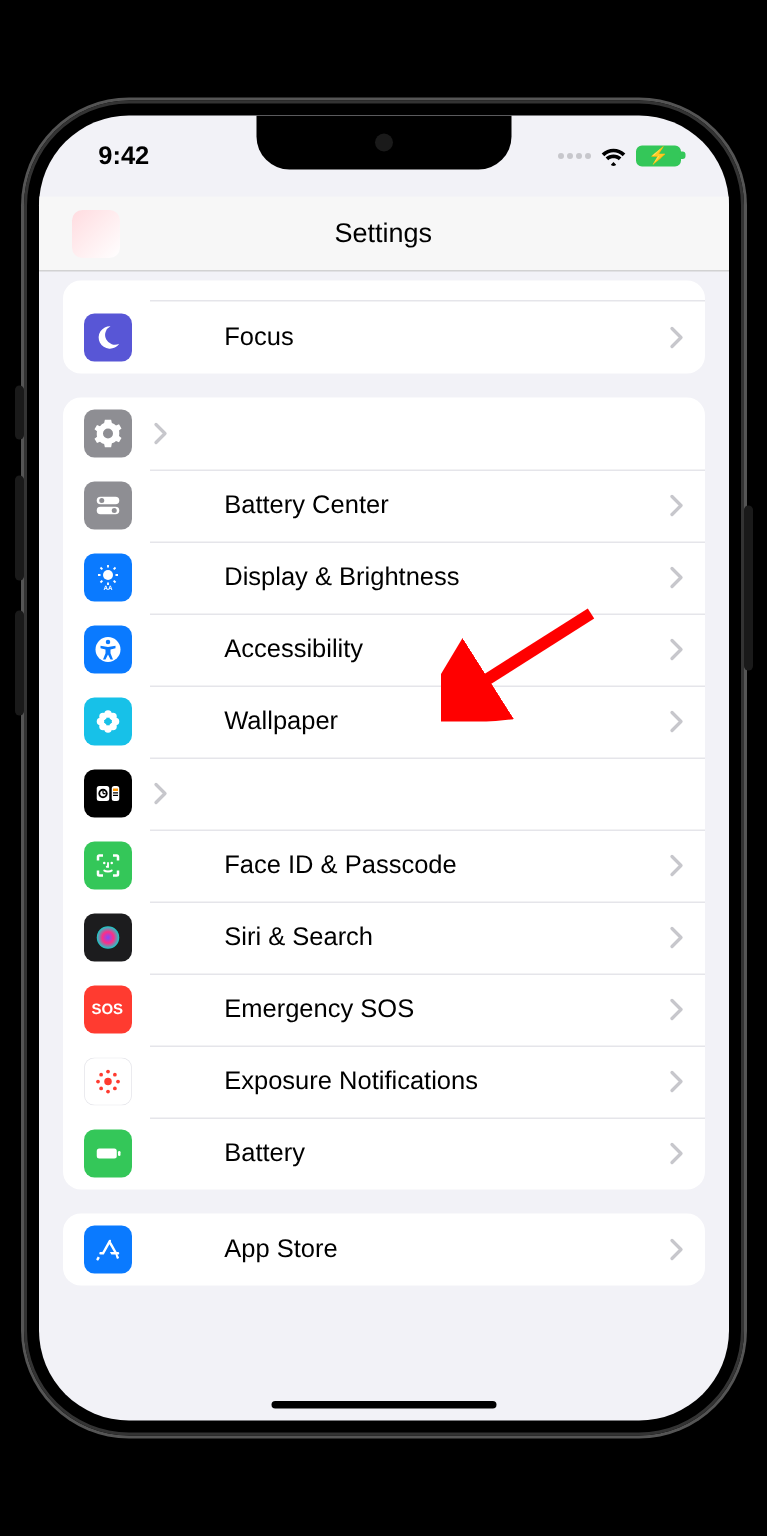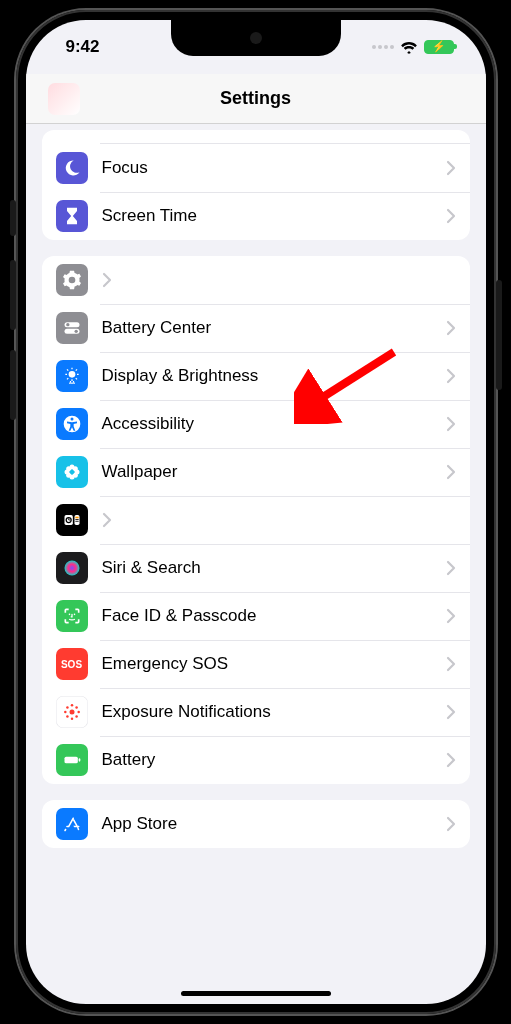--- a/index.html
+++ b/index.html
@@ -7,21 +7,21 @@
       width: 511px;
       height: 1024px;
       background: #000;
       display: flex;
       justify-content: center;
       align-items: center;
       font-family: -apple-system, BlinkMacSystemFont, "Helvetica Neue", Arial, sans-serif;
     }
     .phone {
       width: 480px;
-      height: 1004px;
+      height: 890px;
       background: #000;
       border-radius: 70px;
       padding: 10px;
       position: relative;
       box-shadow: inset 0 0 0 2px #333, 0 0 0 2px #555;
     }
     .side-button { position:absolute; background:#1a1a1a; border-radius:3px; }
     .side-button.l1 { left:-6px; top:190px; width:6px; height:36px; }
     .side-button.l2 { left:-6px; top:250px; width:6px; height:70px; }
     .side-button.l3 { left:-6px; top:340px; width:6px; height:70px; }
@@ -57,21 +57,21 @@
     .battery::after{ content:""; position:absolute; right:-4px; top:3px; width:2.5px; height:5px; background:#34c759; border-radius:0 2px 2px 0;}
     .bolt { position:absolute; left:8px; top:-1px; color:#fff; font-size:11px; font-weight:bold;}
     .header {
       height: 50px; background: rgba(247,247,247,0.94);
       display: flex; justify-content: center; align-items: center;
       border-bottom: 0.5px solid rgba(0,0,0,0.15);
       position:relative;
     }
     .header-faint { position:absolute; left:22px; top:0; height:100%; display:flex; align-items:center;}
     .header-faint .ficon{ width:32px; height:32px; border-radius:7px; background:linear-gradient(135deg,#ffdce0,#fff);}
-    .header h1 { font-size: 18px; font-weight: 700; }
+    .header h1 { font-size: 18px; font-weight: 400; }
     .content { height: calc(100% - 104px); overflow-y: hidden; padding: 0 16px; }
     .group {
       background: #fff; border-radius: 12px; margin: 16px 0;
       overflow: hidden;
     }
     .group.first { margin-top: 6px; }
     .group.first .partial { height:14px; border-bottom:0.5px solid #e5e5ea; margin-left:58px; }
     .row {
       display: flex; align-items: center; min-height: 48px;
       padding: 8px 14px 8px 14px; position: relative;
@@ -79,21 +79,21 @@
     .row + .row::before {
       content: ""; position: absolute; left: 58px; right: 0; top: 0;
       height: 0.5px; background: #e5e5ea;
     }
     .icon-wrap {
       width: 32px; height: 32px; border-radius: 7px; flex-shrink: 0;
       display: flex; justify-content: center; align-items: center;
       margin-right: 14px; color:#fff;
     }
     .icon-wrap svg { width: 20px; height: 20px; }
-    .label { flex: 1; font-size: 17px; color: #000; }
+    .label { flex: 1; font-size: 17px; color: #000; margin-left: 48px; }
     .chevron { color: #c7c7cc; }
     .chevron svg{ width:10px; height:16px; display:block;}
     .arrow-annotation {
       position: absolute; left: 268px; top: 324px; z-index: 40;
       transform: rotate(0deg);
       pointer-events:none;
     }
     .arrow-annotation svg{ width:120px; height:80px; }
     .home-indicator{
       position:absolute; bottom:8px; left:50%; transform:translateX(-50%);
@@ -141,33 +141,20 @@
     <div class="content" id="content">
         <div class="group first">
           <div class="partial"></div>
           <div class="row">
             <div class="icon-wrap" style="background: rgb(88, 86, 214);">
               <svg viewBox="0 0 24 24">
                 <path fill="#fff" d="M14 3 a9 9 0 1 0 7 14 a7 7 0 0 1-7-14z"></path>
               </svg>
             </div>
             <span class="label">Focus</span>
-            <span class="chevron">
-              <svg viewBox="0 0 10 16">
-                <path d="M2 2l6 6-6 6" stroke="#c7c7cc" stroke-width="2.2" fill="none" stroke-linecap="round" stroke-linejoin="round"></path>
-              </svg>
-            </span>
-          </div>
-          <div class="row">
-            <div class="icon-wrap" style="background: rgb(88, 86, 214);">
-              <svg viewBox="0 0 24 24">
-                <path fill="#fff" d="M6 2h12v4l-5 6 5 6v4H6v-4l5-6-5-6z"></path>
-              </svg>
-            </div>
-            <span class="label">Screen Time</span>
             <span class="chevron">
               <svg viewBox="0 0 10 16">
                 <path d="M2 2l6 6-6 6" stroke="#c7c7cc" stroke-width="2.2" fill="none" stroke-linecap="round" stroke-linejoin="round"></path>
               </svg>
             </span>
           </div>
         </div>
         <div class="group">
           <div class="row">
             <div class="icon-wrap" style="background: rgb(142, 142, 147);">
@@ -272,49 +259,49 @@
                 <rect x="16" y="13" width="4" height="1" fill="#000"></rect>
               </svg>
             </div>
             <span class="chevron">
               <svg viewBox="0 0 10 16">
                 <path d="M2 2l6 6-6 6" stroke="#c7c7cc" stroke-width="2.2" fill="none" stroke-linecap="round" stroke-linejoin="round"></path>
               </svg>
             </span>
           </div>
           <div class="row">
+            <div class="icon-wrap" style="background: rgb(52, 199, 89);">
+              <svg viewBox="0 0 24 24">
+                <path stroke="#fff" stroke-width="2" fill="none" d="M4 8V5a1 1 0 0 1 1-1h3M20 8V5a1 1 0 0 0-1-1h-3M4 16v3a1 1 0 0 0 1 1h3M20 16v3a1 1 0 0 1-1 1h-3"></path>
+                <circle cx="9" cy="10" r="1" fill="#fff"></circle>
+                <circle cx="15" cy="10" r="1" fill="#fff"></circle>
+                <path stroke="#fff" stroke-width="1.5" fill="none" stroke-linecap="round" d="M12 10v3h-1M9 16c1 1 5 1 6 0"></path>
+              </svg>
+            </div>
+            <span class="label">Face ID &amp; Passcode</span>
+            <span class="chevron">
+              <svg viewBox="0 0 10 16">
+                <path d="M2 2l6 6-6 6" stroke="#c7c7cc" stroke-width="2.2" fill="none" stroke-linecap="round" stroke-linejoin="round"></path>
+              </svg>
+            </span>
+          </div>
+          <div class="row">
             <div class="icon-wrap" style="background: rgb(28, 28, 30);">
               <svg viewBox="0 0 24 24">
                 <defs>
                   <radialGradient id="sg">
                     <stop offset="0%" stop-color="#7b4dff"></stop>
                     <stop offset="50%" stop-color="#ff2d87"></stop>
                     <stop offset="100%" stop-color="#13d0ca"></stop>
                   </radialGradient>
                 </defs>
                 <circle cx="12" cy="12" r="9" fill="url(#sg)"></circle>
               </svg>
             </div>
             <span class="label">Siri &amp; Search</span>
-            <span class="chevron">
-              <svg viewBox="0 0 10 16">
-                <path d="M2 2l6 6-6 6" stroke="#c7c7cc" stroke-width="2.2" fill="none" stroke-linecap="round" stroke-linejoin="round"></path>
-              </svg>
-            </span>
-          </div>
-          <div class="row">
-            <div class="icon-wrap" style="background: rgb(52, 199, 89);">
-              <svg viewBox="0 0 24 24">
-                <path stroke="#fff" stroke-width="2" fill="none" d="M4 8V5a1 1 0 0 1 1-1h3M20 8V5a1 1 0 0 0-1-1h-3M4 16v3a1 1 0 0 0 1 1h3M20 16v3a1 1 0 0 1-1 1h-3"></path>
-                <circle cx="9" cy="10" r="1" fill="#fff"></circle>
-                <circle cx="15" cy="10" r="1" fill="#fff"></circle>
-                <path stroke="#fff" stroke-width="1.5" fill="none" stroke-linecap="round" d="M12 10v3h-1M9 16c1 1 5 1 6 0"></path>
-              </svg>
-            </div>
-            <span class="label">Face ID &amp; Passcode</span>
             <span class="chevron">
               <svg viewBox="0 0 10 16">
                 <path d="M2 2l6 6-6 6" stroke="#c7c7cc" stroke-width="2.2" fill="none" stroke-linecap="round" stroke-linejoin="round"></path>
               </svg>
             </span>
           </div>
           <div class="row">
             <div class="icon-wrap" style="background: rgb(255, 59, 48);">
               <span style="color:#fff;font-size:10px;font-weight:700;">SOS</span>
             </div>

